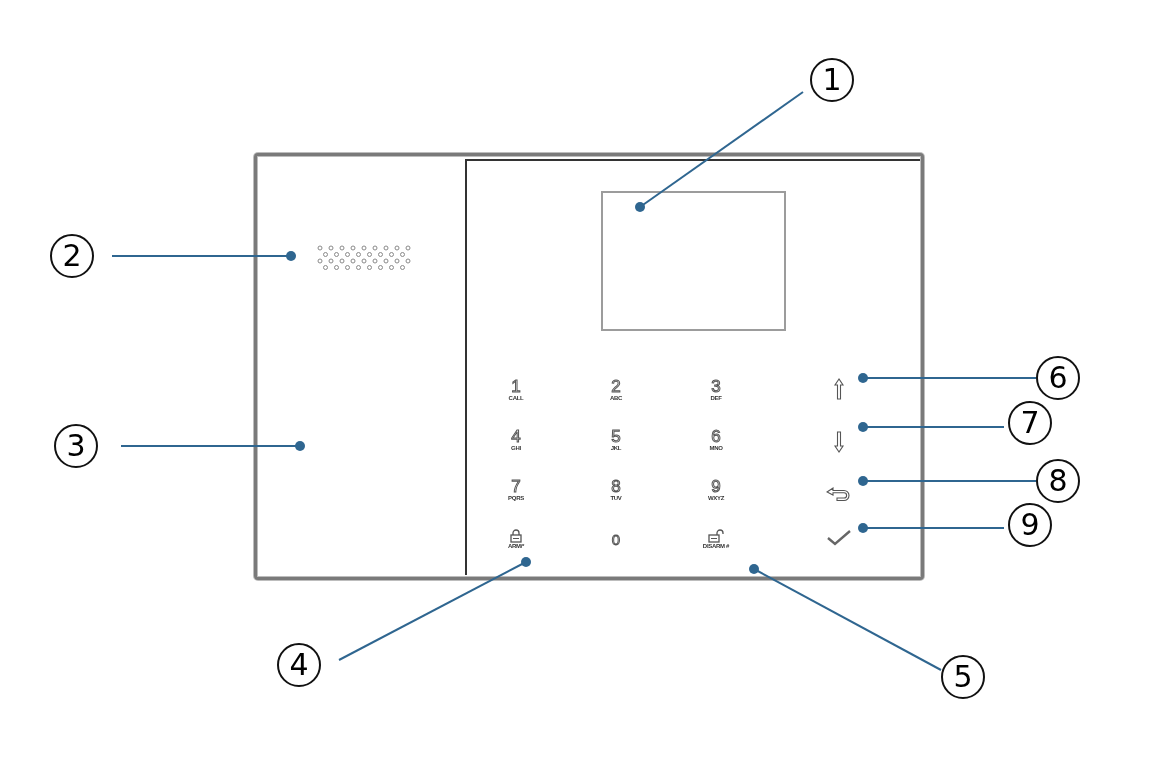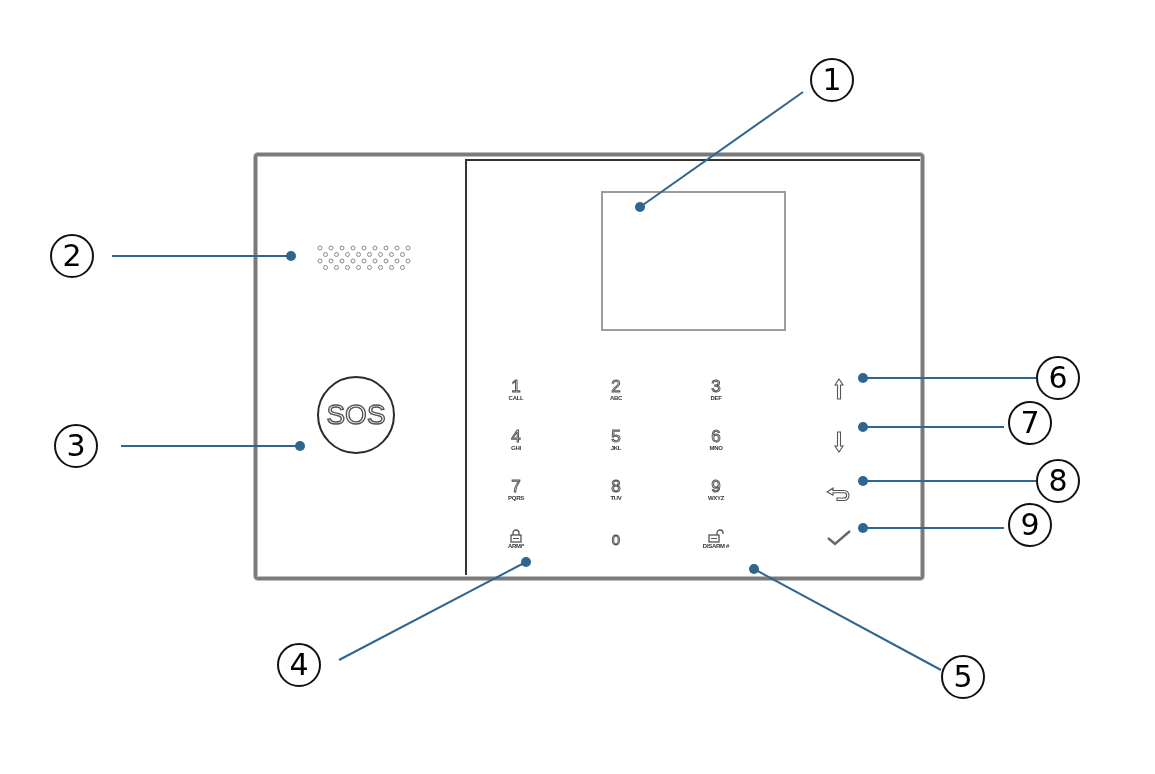--- a/index.html
+++ b/index.html
@@ -77,23 +77,20 @@
         <circle cx="9.5" cy="23.5" r="2" fill="#fff" stroke="#8a8a8a" stroke-width="1"></circle>
         <circle cx="20.5" cy="23.5" r="2" fill="#fff" stroke="#8a8a8a" stroke-width="1"></circle>
         <circle cx="31.5" cy="23.5" r="2" fill="#fff" stroke="#8a8a8a" stroke-width="1"></circle>
         <circle cx="42.5" cy="23.5" r="2" fill="#fff" stroke="#8a8a8a" stroke-width="1"></circle>
         <circle cx="53.5" cy="23.5" r="2" fill="#fff" stroke="#8a8a8a" stroke-width="1"></circle>
         <circle cx="64.5" cy="23.5" r="2" fill="#fff" stroke="#8a8a8a" stroke-width="1"></circle>
         <circle cx="75.5" cy="23.5" r="2" fill="#fff" stroke="#8a8a8a" stroke-width="1"></circle>
         <circle cx="86.5" cy="23.5" r="2" fill="#fff" stroke="#8a8a8a" stroke-width="1"></circle>
       </svg>
 
-    <div class="sos">
-      <span>SOS</span>
-    </div>
 
     <div class="panel"></div>
     <div class="screen"></div>
 
     <div id="keys">
         <div class="key" style="left: 229px; top: 223px;">
           <span class="num">1</span>
           <span class="sub">CALL</span>
         </div>
         <div class="key" style="left: 329px; top: 223px;">

